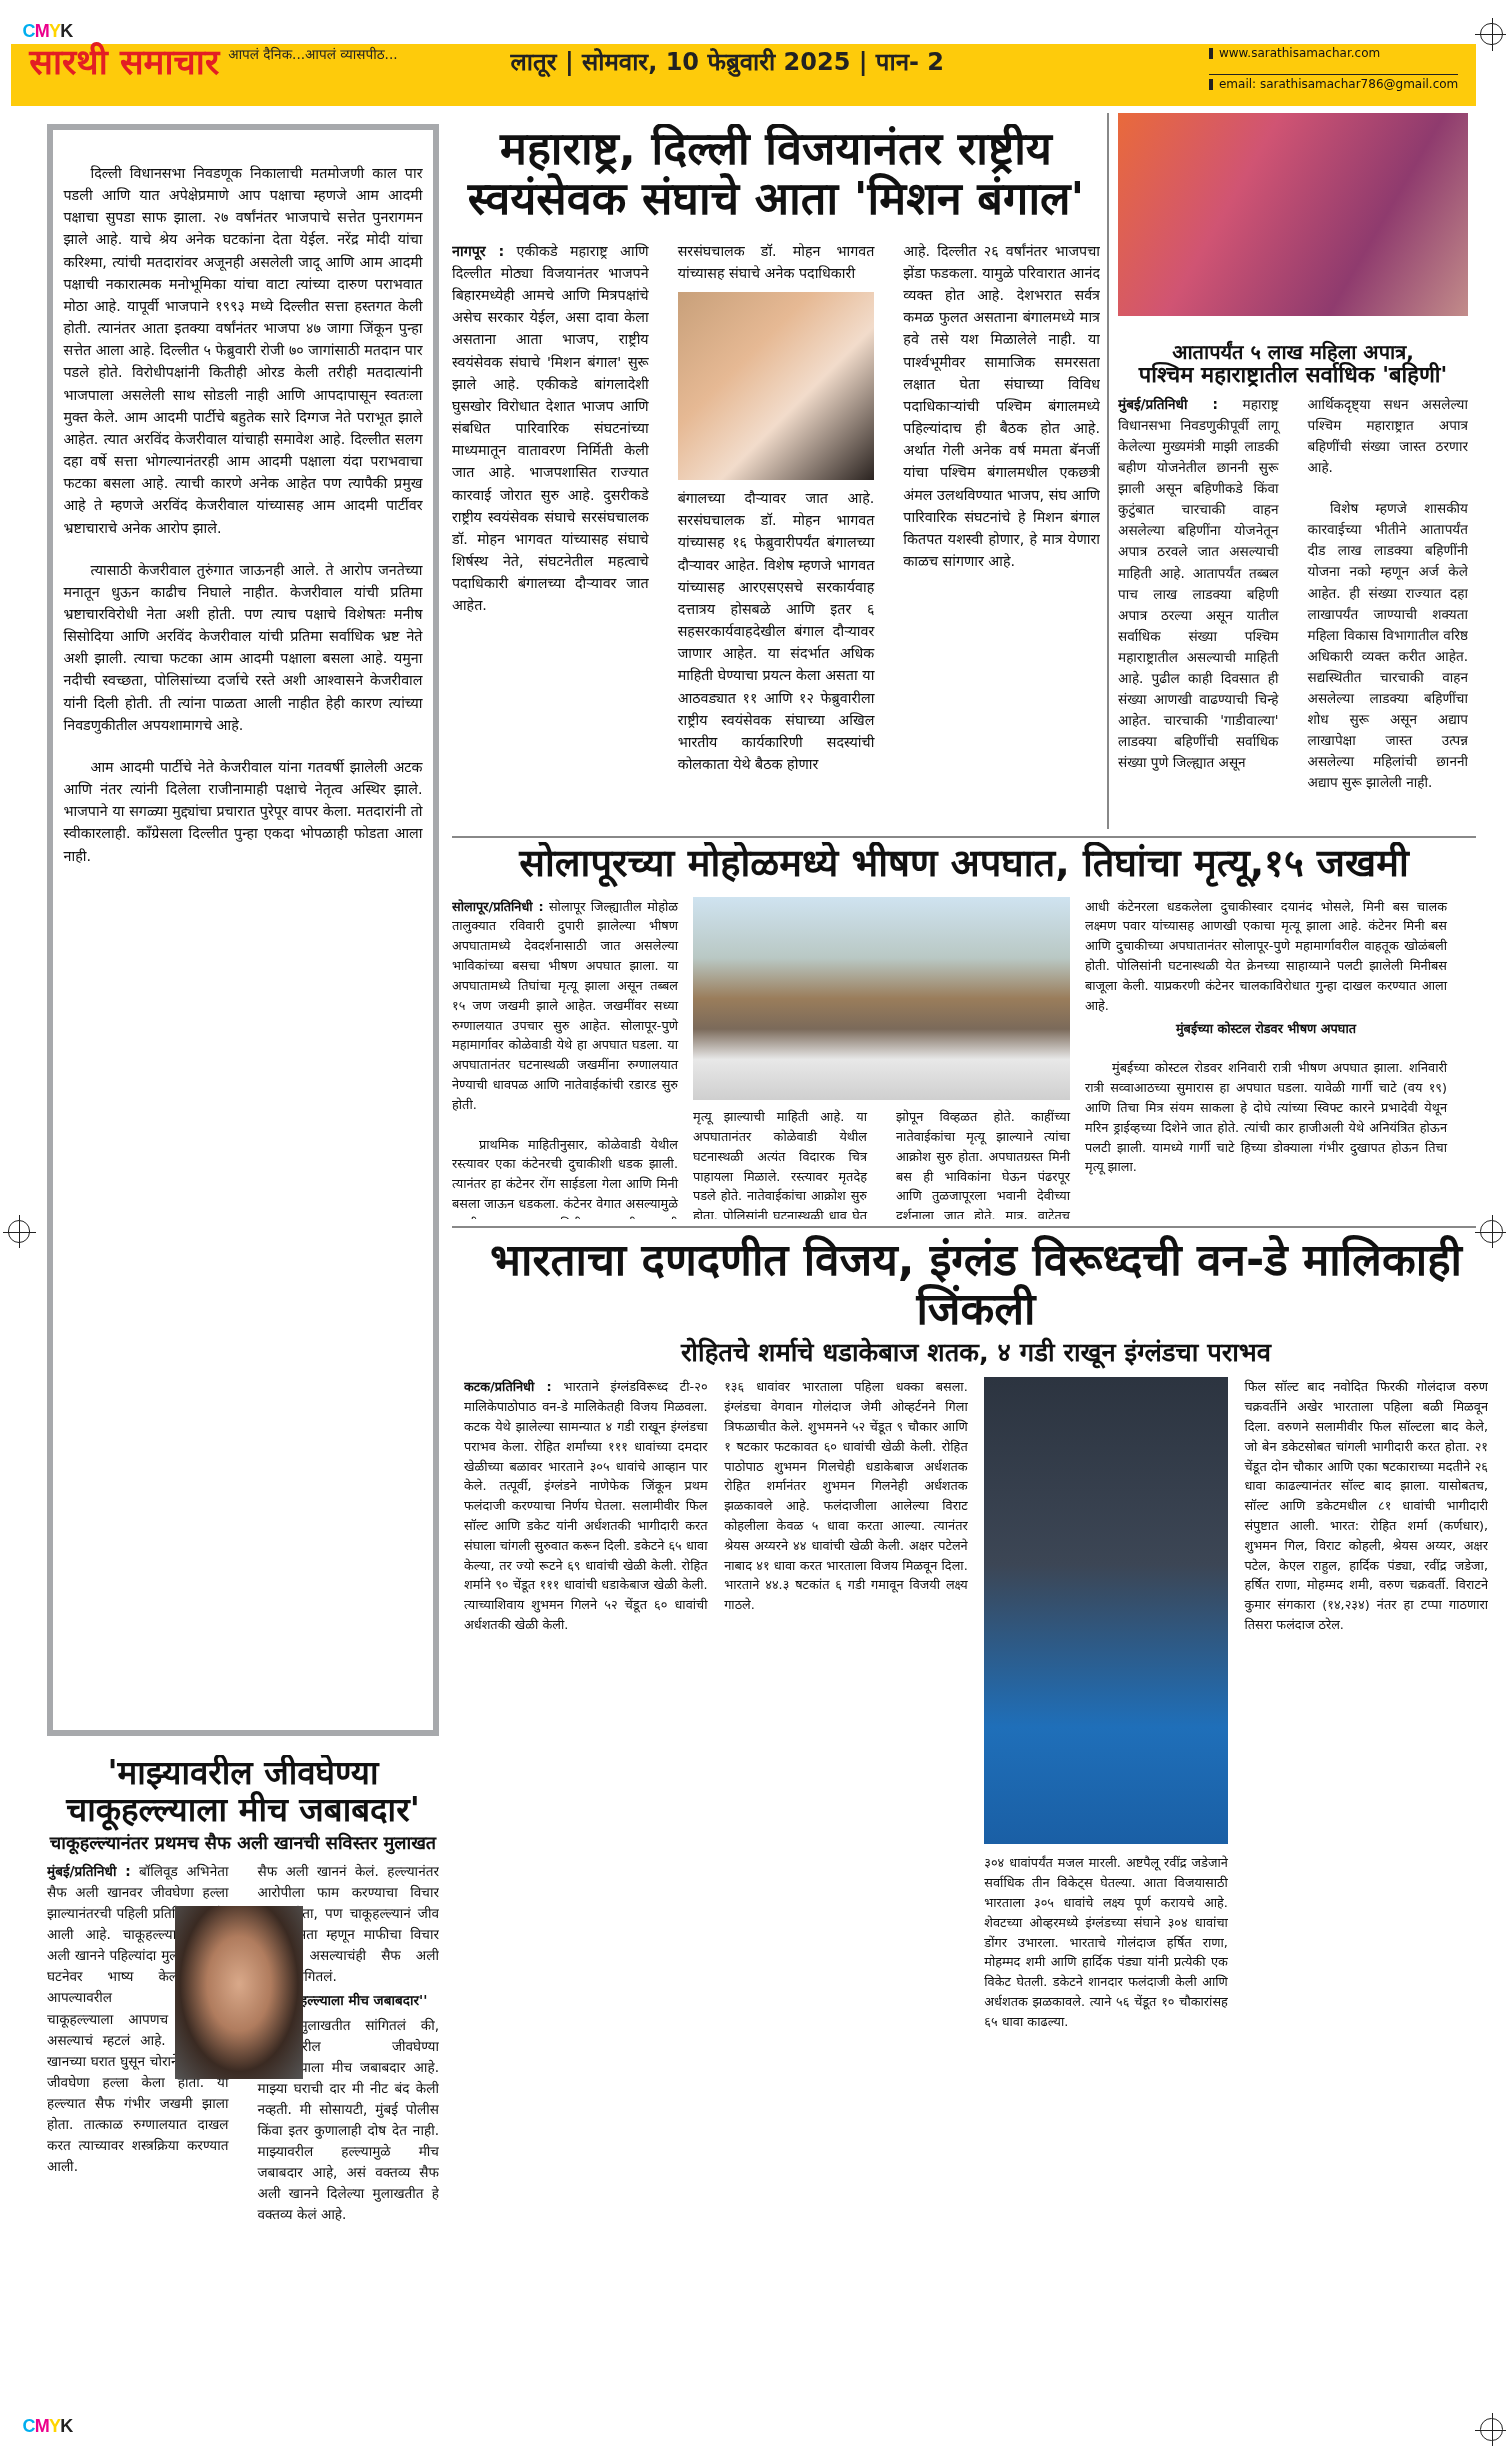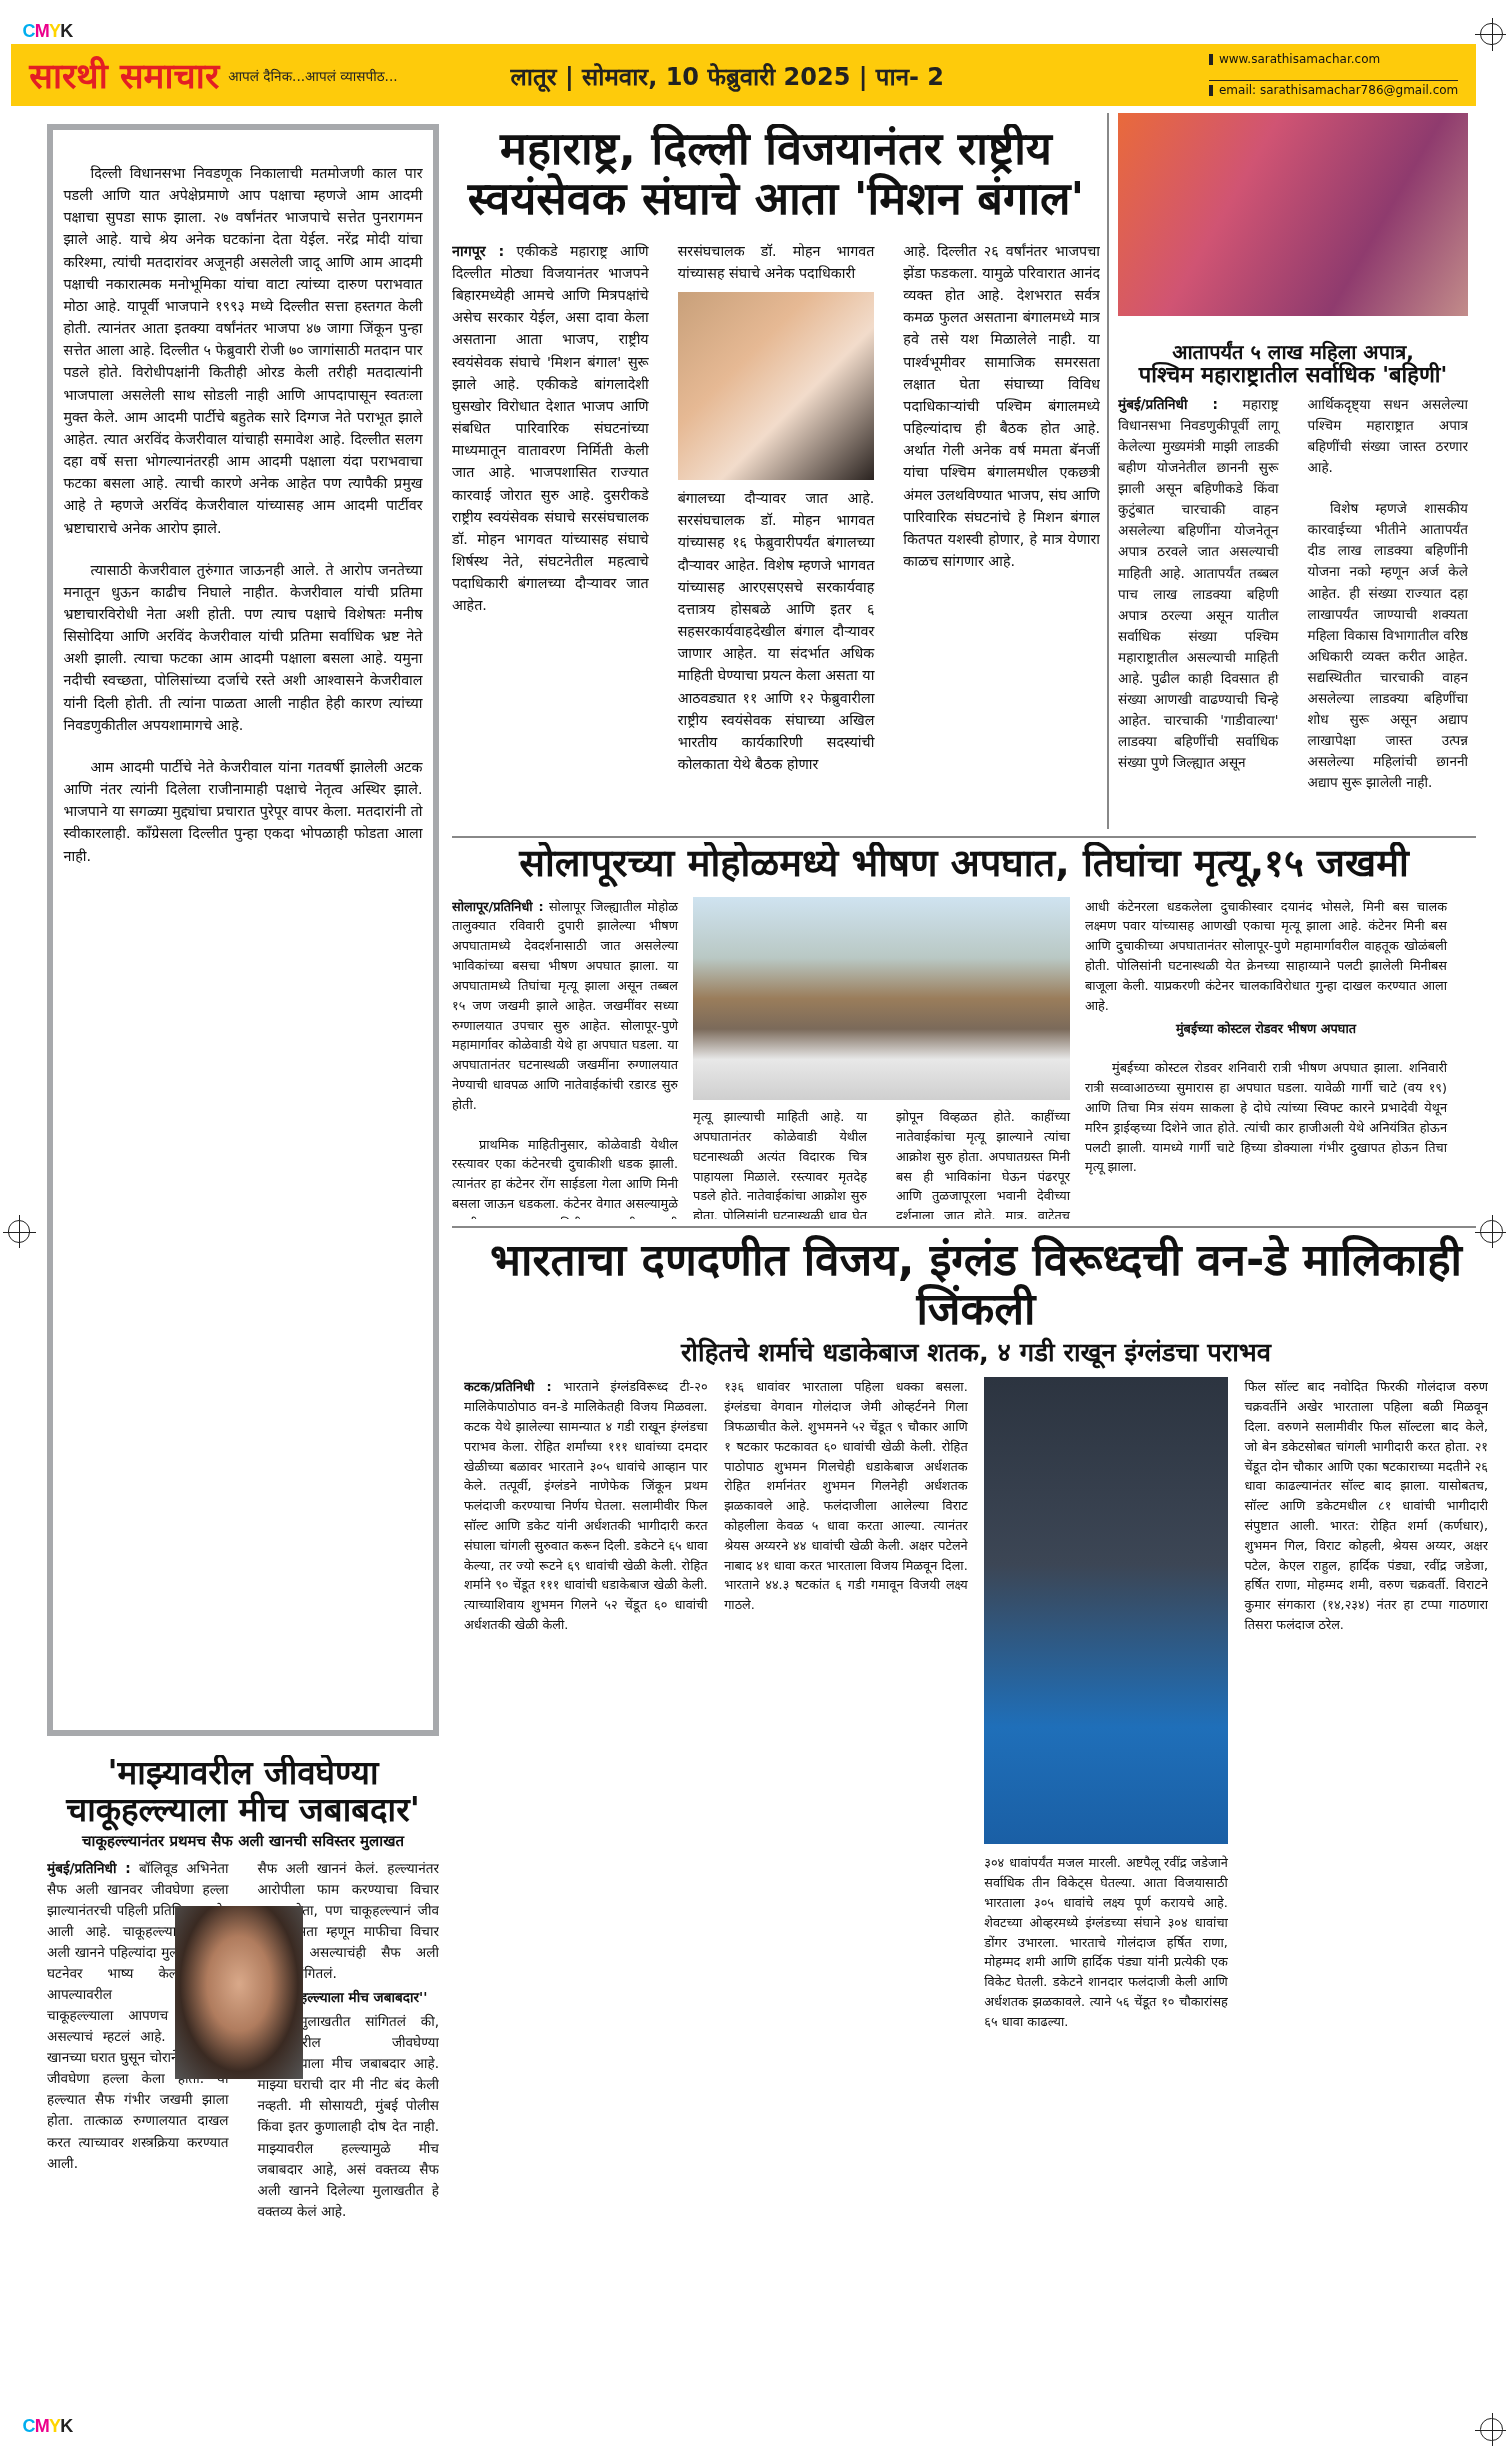--- a/index.html
+++ b/index.html
@@ -3,21 +3,21 @@
 <meta charset="utf-8">
 <style>
   *{box-sizing:border-box;margin:0;padding:0;}
   body{width:1506px;height:2450px;background:#fff;position:relative;overflow:hidden;font-family:"DejaVu Sans",sans-serif;color:#111;}
   .abs{position:absolute;}
   .cmyk{font-family:"Liberation Sans",sans-serif;font-size:18px;font-weight:bold;letter-spacing:-0.8px;}
   .cmyk .c{color:#00aeef}.cmyk .m{color:#ec008c}.cmyk .y{color:#ffd400}.cmyk .k{color:#222}
   .reg{width:22.6px;height:22.6px;border:0.8px solid #222;border-radius:50%;}
   .reg:before{content:"";position:absolute;left:10.5px;top:-6px;width:0.8px;height:33px;background:#222;}
   .reg:after{content:"";position:absolute;top:10.5px;left:-6px;height:0.8px;width:33px;background:#222;}
-  .masthead{left:11.3px;top:44px;width:1465px;height:62px;background:#fecb0b;display:flex;align-items:center;padding:0 18px;}
+  .masthead{left:11.3px;top:44px;width:1465px;height:62px;background:#fecb0b;display:flex;padding:0 18px;}
   .brand{font-family:"DejaVu Serif",serif;font-weight:bold;color:#e31e24;font-size:35px;line-height:1;}
   .tagline{font-size:13.6px;margin-left:9px;color:#222;}
   .dateline{font-size:24px;font-weight:bold;margin-left:113px;color:#222;}
   .contact{margin-left:auto;font-size:12px;line-height:1.6;}
   .contact div:first-child{border-bottom:1.5px solid #222;padding-bottom:11px;}
   .contact span.bar{display:inline-block;width:3.8px;height:10.5px;background:#222;margin-right:6px;vertical-align:middle;}
   .editorial{left:47px;top:124px;width:392px;height:1612px;border:6px solid #a7a9ac;padding:12px 10.5px;overflow:hidden;background:#fff;}
   .ed-title{font-family:"DejaVu Serif",serif;font-style:italic;font-weight:bold;font-size:54px;text-align:center;text-decoration:underline;line-height:1.1;}
   .ed-head{font-size:27px;font-weight:bold;line-height:1.25;margin:6px 0 4.5px;}
   .body{font-size:14.3px;line-height:1.55;text-align:justify;}
@@ -62,21 +62,21 @@
 <section class="abs editorial">
   <div class="body">
     <p>दिल्ली विधानसभा निवडणूक निकालाची मतमोजणी काल पार पडली आणि यात अपेक्षेप्रमाणे आप पक्षाचा म्हणजे आम आदमी पक्षाचा सुपडा साफ झाला. २७ वर्षांनंतर भाजपाचे सत्तेत पुनरागमन झाले आहे. याचे श्रेय अनेक घटकांना देता येईल. नरेंद्र मोदी यांचा करिश्मा, त्यांची मतदारांवर अजूनही असलेली जादू आणि आम आदमी पक्षाची नकारात्मक मनोभूमिका यांचा वाटा त्यांच्या दारुण पराभवात मोठा आहे. यापूर्वी भाजपाने १९९३ मध्ये दिल्लीत सत्ता हस्तगत केली होती. त्यानंतर आता इतक्या वर्षांनंतर भाजपा ४७ जागा जिंकून पुन्हा सत्तेत आला आहे. दिल्लीत ५ फेब्रुवारी रोजी ७० जागांसाठी मतदान पार पडले होते. विरोधीपक्षांनी कितीही ओरड केली तरीही मतदात्यांनी भाजपाला असलेली साथ सोडली नाही आणि आपदापासून स्वतःला मुक्त केले. आम आदमी पार्टीचे बहुतेक सारे दिग्गज नेते पराभूत झाले आहेत. त्यात अरविंद केजरीवाल यांचाही समावेश आहे. दिल्लीत सलग दहा वर्षे सत्ता भोगल्यानंतरही आम आदमी पक्षाला यंदा पराभवाचा फटका बसला आहे. त्याची कारणे अनेक आहेत पण त्यापैकी प्रमुख आहे ते म्हणजे अरविंद केजरीवाल यांच्यासह आम आदमी पार्टीवर भ्रष्टाचाराचे अनेक आरोप झाले.</p>
     <p>त्यासाठी केजरीवाल तुरुंगात जाऊनही आले. ते आरोप जनतेच्या मनातून धुऊन काढीच निघाले नाहीत. केजरीवाल यांची प्रतिमा भ्रष्टाचारविरोधी नेता अशी होती. पण त्याच पक्षाचे विशेषतः मनीष सिसोदिया आणि अरविंद केजरीवाल यांची प्रतिमा सर्वाधिक भ्रष्ट नेते अशी झाली. त्याचा फटका आम आदमी पक्षाला बसला आहे. यमुना नदीची स्वच्छता, पोलिसांच्या दर्जाचे रस्ते अशी आश्वासने केजरीवाल यांनी दिली होती. ती त्यांना पाळता आली नाहीत हेही कारण त्यांच्या निवडणुकीतील अपयशामागचे आहे.</p>
     <p>आम आदमी पार्टीचे नेते केजरीवाल यांना गतवर्षी झालेली अटक आणि नंतर त्यांनी दिलेला राजीनामाही पक्षाचे नेतृत्व अस्थिर झाले. भाजपाने या सगळ्या मुद्द्यांचा प्रचारात पुरेपूर वापर केला. मतदारांनी तो स्वीकारलाही. काँग्रेसला दिल्लीत पुन्हा एकदा भोपळाही फोडता आला नाही.</p>
   </div>
 </section>
 
 <section class="abs" style="left:47px;top:1755px;width:392px;height:648px;overflow:hidden;">
   <h2 class="headline" style="font-size:33px;">'माझ्यावरील जीवघेण्या चाकूहल्ल्याला मीच जबाबदार'</h2>
-  <div class="headline" style="font-size:15px;margin:4.5px 0 7.5px;">चाकूहल्ल्यानंतर प्रथमच सैफ अली खानची सविस्तर मुलाखत</div>
+  <div class="headline" style="font-size:18px;margin:4.5px 0 7.5px;">चाकूहल्ल्यानंतर प्रथमच सैफ अली खानची सविस्तर मुलाखत</div>
   <div class="cols body" style="font-size:13.6px;">
     <div><span class="b">मुंबई/प्रतिनिधी :</span> <span>बॉलिवूड अभिनेता सैफ अली खानवर जीवघेणा हल्ला झाल्यानंतरची पहिली प्रतिक्रिया समोर आली आहे. चाकूहल्ल्यानंतर सैफ अली खानने पहिल्यांदा मुलाखतीत या घटनेवर भाष्य केलं आहे. आपल्यावरील जीवघेण्या चाकूहल्ल्याला आपणच जबाबदार असल्याचं म्हटलं आहे. सैफ अली खानच्या घरात घुसून चोराने त्याच्यावर जीवघेणा हल्ला केला होता. या हल्ल्यात सैफ गंभीर जखमी झाला होता. तात्काळ रुग्णालयात दाखल करत त्याच्यावर शस्त्रक्रिया करण्यात आली.</span></div>
     <div>
       <div class="abs img ph-saif" style="left:128px;top:151px;width:128px;height:173px;"></div>
       <span>सैफ अली खाननं केलं. हल्ल्यानंतर आरोपीला फाम करण्याचा विचार मनात होता, पण चाकूहल्ल्यानं जीव गेला असता म्हणून माफीचा विचार सोडला, असल्याचंही सैफ अली खाननं सांगितलं.</span>
       <div class="b" style="text-align:center;margin:3px 0;">''चाकूहल्ल्याला मीच जबाबदार''</div>
       <span>सैफने मुलाखतीत सांगितलं की, ''माझ्यावरील जीवघेण्या चाकूहल्ल्याला मीच जबाबदार आहे. माझ्या घराची दार मी नीट बंद केली नव्हती. मी सोसायटी, मुंबई पोलीस किंवा इतर कुणालाही दोष देत नाही. माझ्यावरील हल्ल्यामुळे मीच जबाबदार आहे, असं वक्तव्य सैफ अली खानने दिलेल्या मुलाखतीत हे वक्तव्य केलं आहे.</span>
     </div>
   </div>
 </section>

